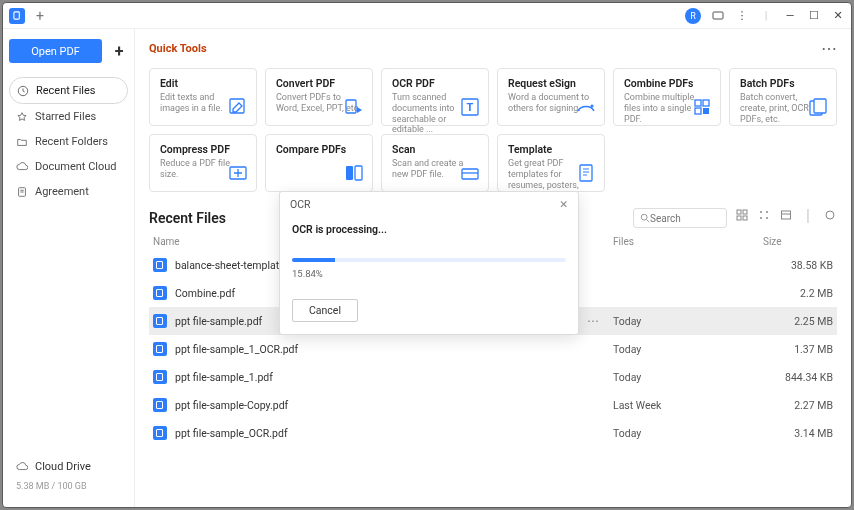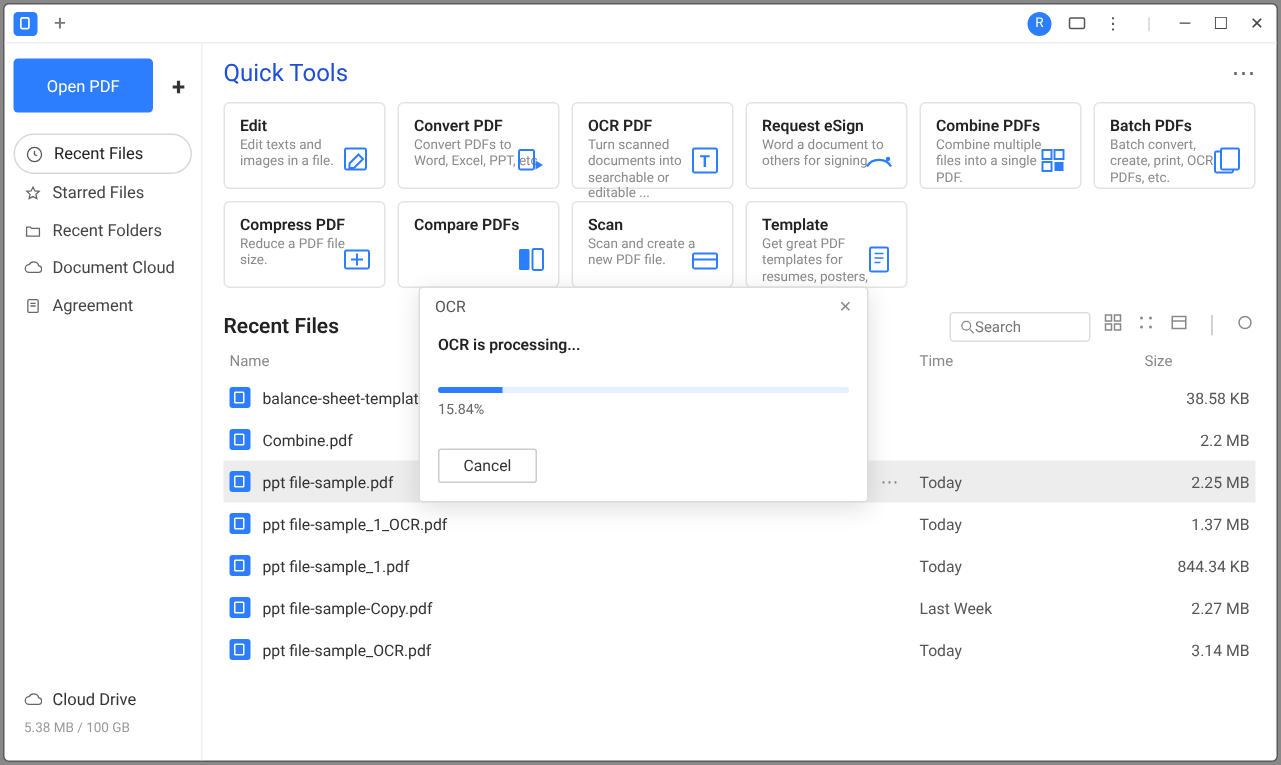--- a/index.html
+++ b/index.html
@@ -7,31 +7,31 @@
 .window{width:850px;height:506px;background:#fff;border:1px solid #5a5a5a;border-radius:4px;display:flex;flex-direction:column;position:relative}
 .titlebar{height:26px;display:flex;align-items:center;padding:0 6px;border-bottom:1px solid #eee}
 .app-icon{width:16px;height:16px;background:#2d7dff;border-radius:3px;display:flex;align-items:center;justify-content:center;color:#fff;font-size:10px;font-weight:bold;margin-right:8px}
 .tab-plus{width:14px;height:14px;display:flex;align-items:center;justify-content:center;color:#777;font-size:14px}
 .titlebar-right{margin-left:auto;display:flex;align-items:center;gap:10px}
 .user-badge{width:16px;height:16px;background:#2d7dff;border-radius:50%;color:#fff;font-size:9px;display:flex;align-items:center;justify-content:center}
 .win-icon{width:14px;height:14px;display:flex;align-items:center;justify-content:center;color:#444;font-size:11px}
 .body{flex:1;display:flex;overflow:hidden}
 .sidebar{width:132px;border-right:1px solid #eee;display:flex;flex-direction:column;padding:10px 6px;font-size:11px;color:#333}
 .open-row{display:flex;align-items:center;gap:8px;margin-bottom:14px}
-.open-btn{flex:1;background:#2d7dff;color:#fff;border:none;border-radius:3px;height:36px;font-size:11px;cursor:pointer}
+.open-btn{flex:1;background:#2d7dff;color:#fff;border:none;border-radius:3px;height:24px;font-size:11px;cursor:pointer}
 .plus-btn{width:18px;height:18px;display:flex;align-items:center;justify-content:center;font-size:16px;font-weight:bold;color:#333}
 .nav-item{display:flex;align-items:center;gap:7px;padding:6px 7px;border-radius:3px;cursor:pointer;color:#444}
 .nav-item.active{background:#ffffff;border:1px solid #d8d8d8;border-radius:14px;color:#222}
 .nav-icon{width:12px;height:12px;flex-shrink:0}
 .sidebar-spacer{flex:1}
 .cloud-drive{padding:6px 7px;display:flex;align-items:center;gap:7px;color:#333;font-size:11px}
 .storage{font-size:9px;color:#9a9a9a;padding:2px 7px 6px}
 .main{flex:1;padding:10px 14px 0 14px;overflow:hidden;display:flex;flex-direction:column;position:relative}
 .main-header{display:flex;align-items:center}
-.main-title{font-size:16px;font-weight:400;color:#1d4ed8}
+.main-title{font-size:11px;font-weight:700;color:#c2410c}
 .main-more{margin-left:auto;color:#666}
 .tools-grid{display:grid;grid-template-columns:repeat(6,1fr);gap:8px;margin-top:10px}
 .tool-card{border:1px solid #e3e3e3;border-radius:4px;padding:8px 10px;height:58px;position:relative;cursor:pointer;background:#fff}
 .tool-title{font-size:10.5px;font-weight:600;color:#222;margin-bottom:2px}
 .tool-desc{font-size:9px;color:#8a8a8a;line-height:1.2;max-width:95px}
 .tool-icon{position:absolute;right:8px;bottom:8px;width:20px;height:20px;color:#2d7dff}
 .recent-header{margin-top:16px;display:flex;align-items:center}
 .recent-title{font-size:14px;font-weight:600;color:#222}
 .recent-tools{margin-left:auto;display:flex;align-items:flex-start;gap:8px}
 .search-box{display:flex;align-items:center;border:1px solid #ddd;border-radius:3px;height:20px;padding:0 6px;width:94px}
@@ -266,21 +266,21 @@
           <div class="view-icon">
               <svg width="12" height="12" viewBox="0 0 12 12">
                 <circle cx="6" cy="6" r="4" fill="none" stroke="#888" stroke-width="1"></circle>
               </svg>
             </div>
         </div>
       </div>
 
       <div class="file-head">
         <div class="col-name">Name</div>
-        <div class="col-time">Time</div>
+        <div class="col-time">Files</div>
         <div class="col-size">Size</div>
       </div>
       <div id="file-list">
           <div class="file-row">
             <div class="file-icon"></div>
             <div class="file-name">balance-sheet-template-1.pdf</div>
             <div class="file-time"></div>
             <div class="file-size">38.58 KB</div>
           </div>
           <div class="file-row">

